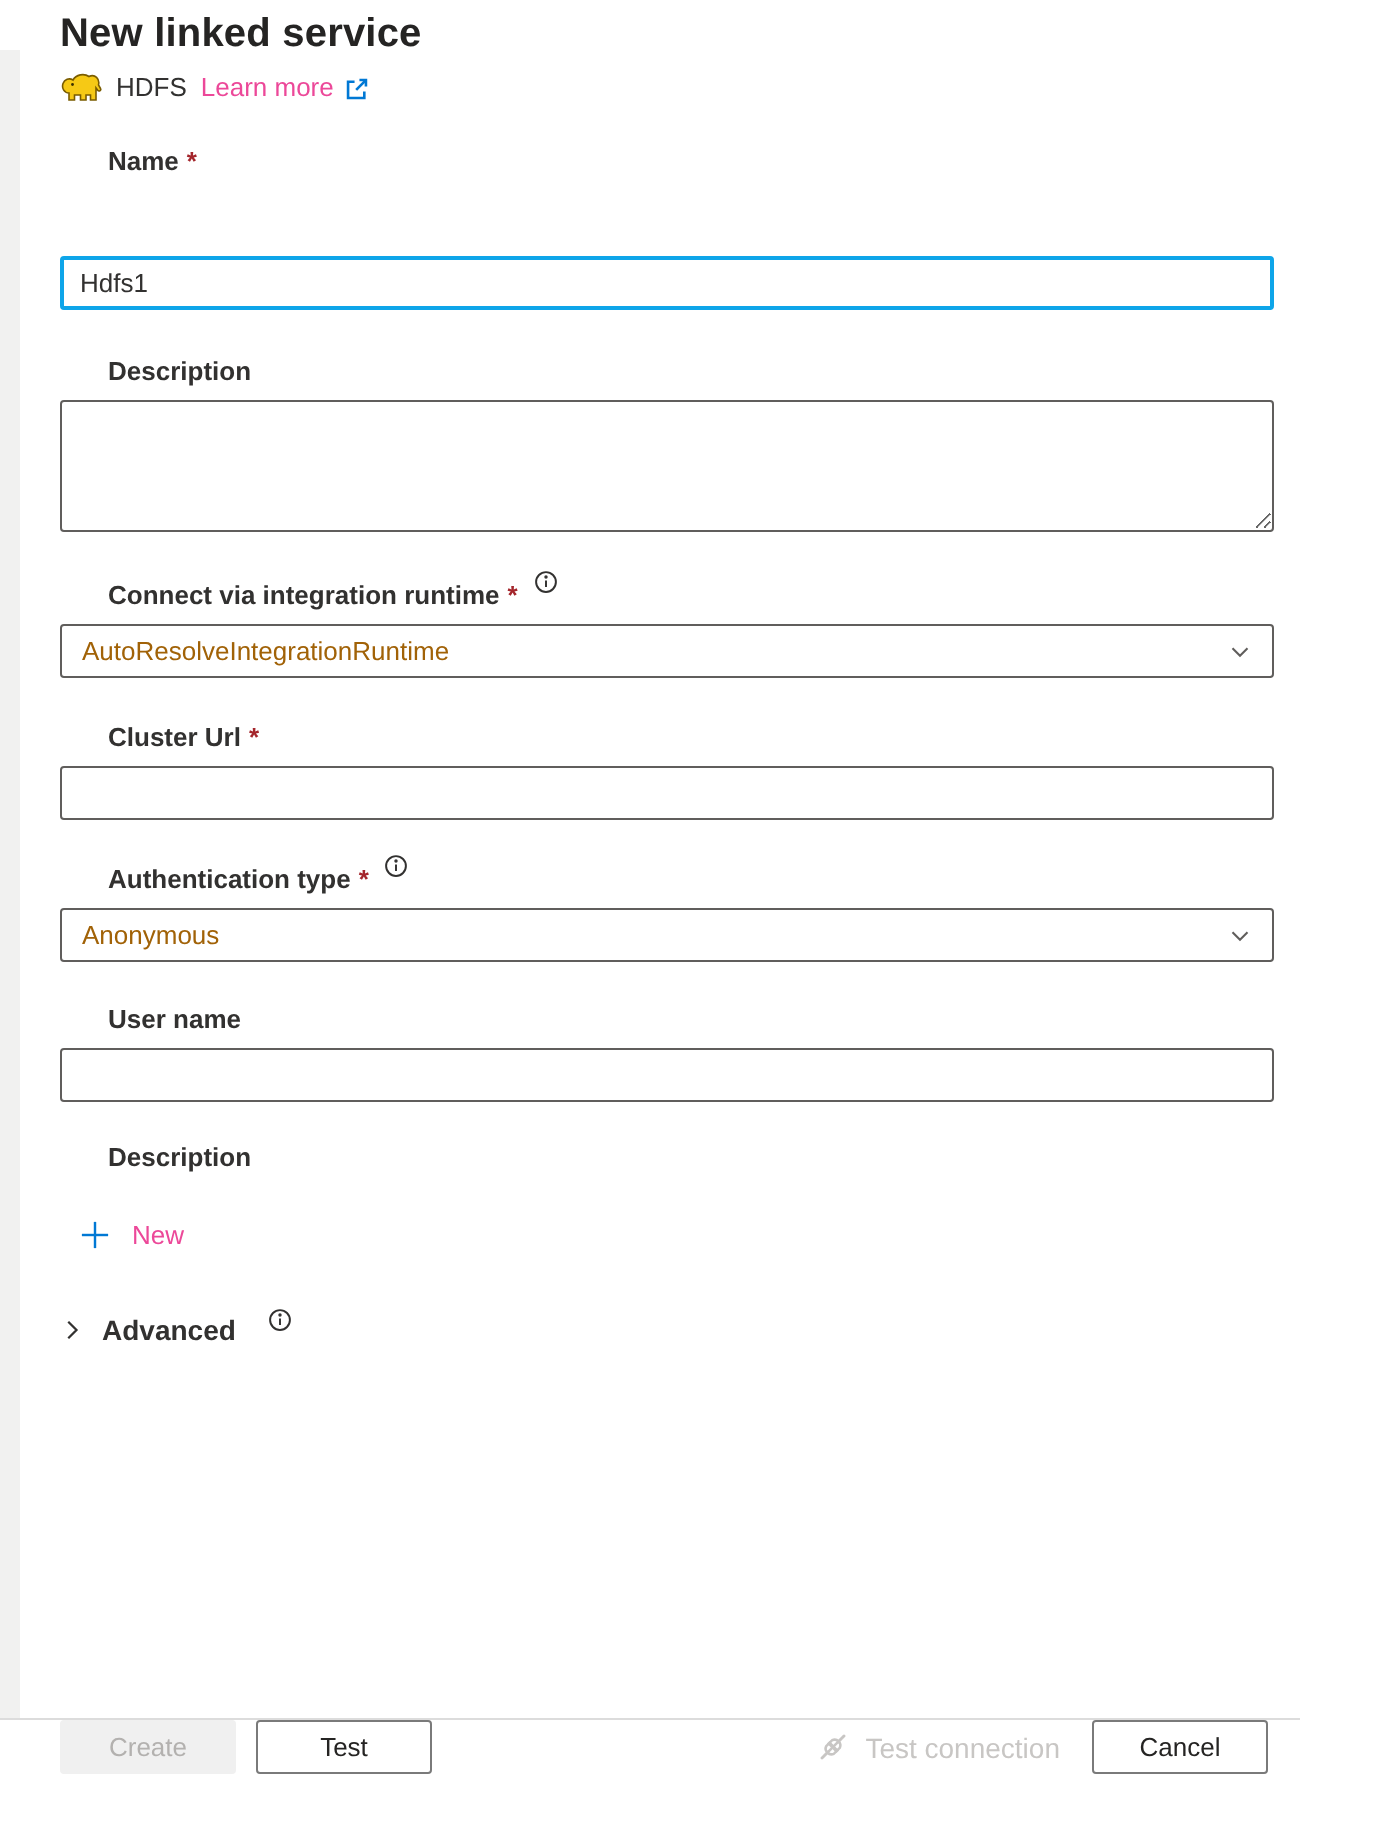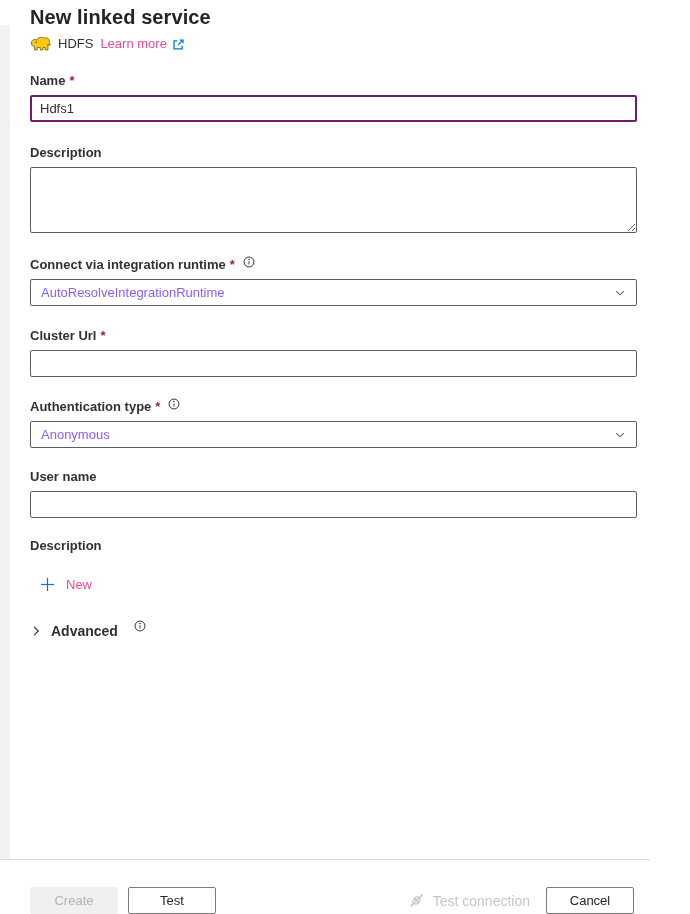--- a/index.html
+++ b/index.html
@@ -26,59 +26,59 @@
     font-size: 13px;
   }
   .connector-name { color: #323130; }
   .learn-more {
     color: #ec4899; text-decoration: none; display: inline-flex;
     align-items: flex-end; gap: 5px; cursor: pointer;
   }
   .field { margin-top: 22px; }
   .field-label {
     font-size: 13px; font-weight: 600; color: #323130;
-    display: flex; align-items: center; gap: 4px; margin-bottom: 7px;
+    display: flex; align-items: flex-start; gap: 4px; margin-bottom: 7px; margin-left: 24px;
   }
   .required { color: #a4262c; font-weight: 600; }
   .info-icon { margin-left: 4px; display: inline-flex; color: #323130; }
   .text-input {
     width: 100%; height: 27px; border: 1px solid #605e5c; border-radius: 2px;
     font-family: "Liberation Sans", sans-serif; font-size: 13px; color: #323130;
     padding: 0 9px; background: #fff; outline: none;
   }
-  .text-input.focused { border: 2px solid #701a75; padding: 0 8px; }
+  .text-input.focused { border: 2px solid #0ea5e9; padding: 0 8px; margin-top: 33px; }
   .textarea-input {
     width: 100%; height: 66px; border: 1px solid #605e5c; border-radius: 2px;
     font-family: "Liberation Sans", sans-serif; font-size: 13px; color: #323130;
     padding: 5px 9px; resize: both; outline: none; display: block;
   }
   .dropdown {
     width: 100%; height: 27px; border: 1px solid #605e5c; border-radius: 2px;
     background: #fff; display: flex; align-items: center;
     justify-content: space-between; padding: 0 10px; cursor: pointer;
-    font-size: 13px; color: #8b5cf6;
+    font-size: 13px; color: #a16207;
   }
   .chevron { color: #605e5c; display: inline-flex; }
   .annotations-field { margin-top: 20px; }
   .new-annotation {
     margin-top: 15px; margin-left: 8px; display: inline-flex; align-items: center;
     gap: 11px; background: none; border: none; font-family: "Liberation Sans", sans-serif;
     font-size: 13px; color: #ec4899; cursor: pointer; padding: 2px;
   }
   .plus-icon { color: #0078d4; display: inline-flex; }
   .advanced-row {
     margin-top: 27px; display: inline-flex; align-items: center; gap: 9px;
     cursor: pointer; background: none; border: none; padding: 0;
     font-family: "Liberation Sans", sans-serif;
   }
   .advanced-label { font-size: 14px; font-weight: 600; color: #323130; display: inline-flex; align-items: flex-start; gap: 16px; }
   .footer {
     position: absolute; left: 0; bottom: 0; width: 650px; height: 55px;
     border-top: 1px solid #dcdcdc; background: #ffffff;
-    display: flex; align-items: flex-end; padding: 0 16px 0 30px;
+    display: flex; align-items: flex-start; padding: 0 16px 0 30px;
   }
   .btn {
     height: 27px; min-width: 88px; font-family: "Liberation Sans", sans-serif;
     font-size: 13px; border-radius: 2px; cursor: pointer; padding: 0 14px;
   }
   .btn-disabled {
     background: #f0f0f0; border: 1px solid #f0f0f0; color: #b3b1af; cursor: default;
   }
   .btn-standard {
     background: #ffffff; border: 1px solid #7a7a7a; color: #252423;

